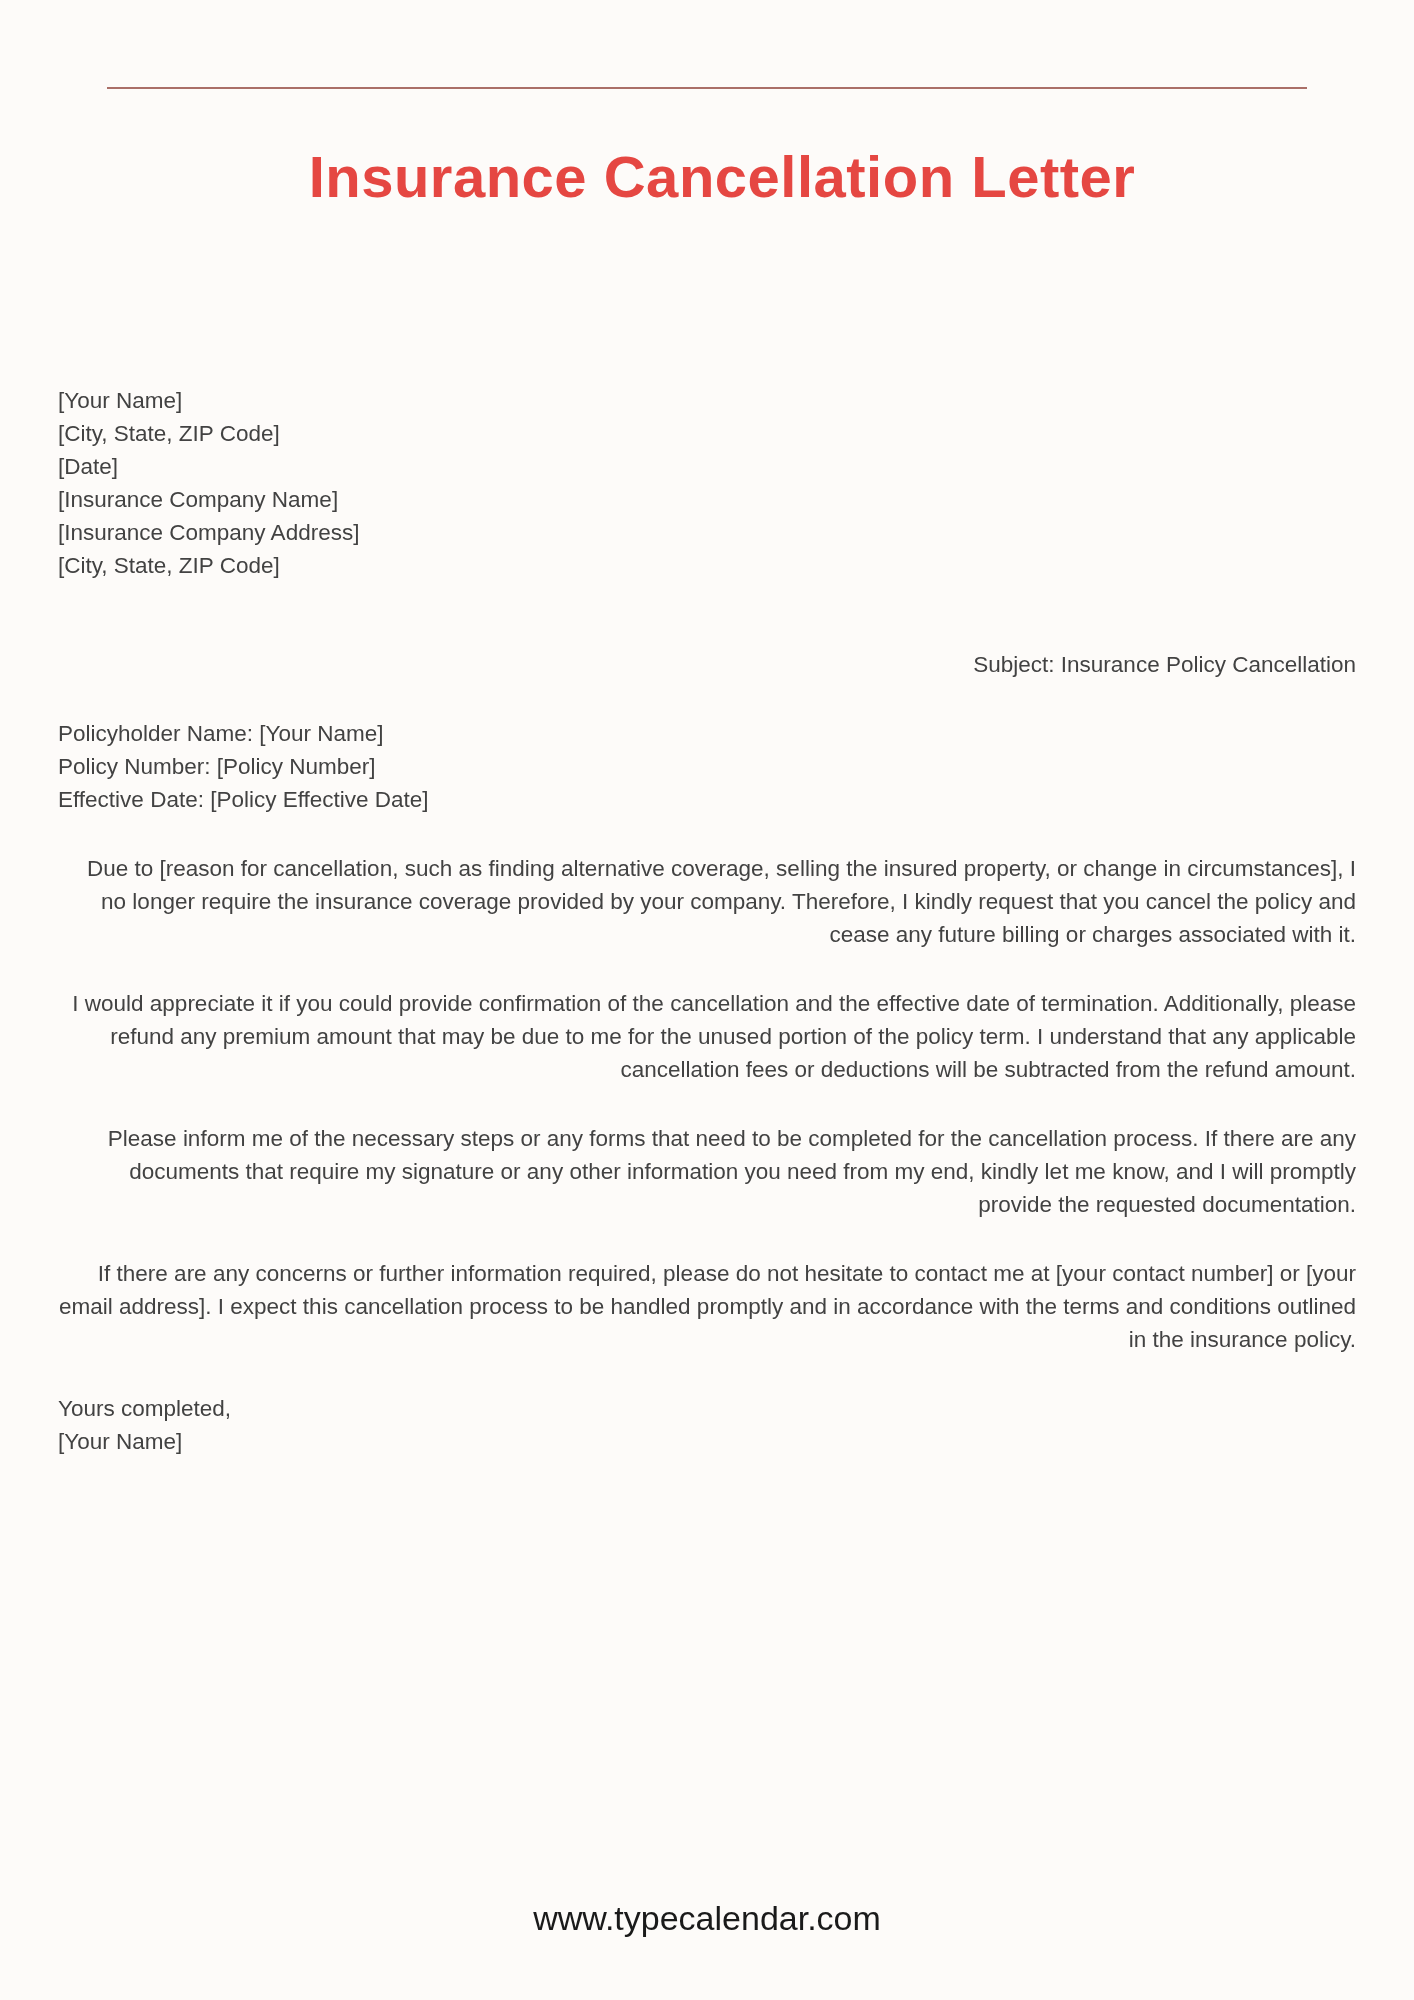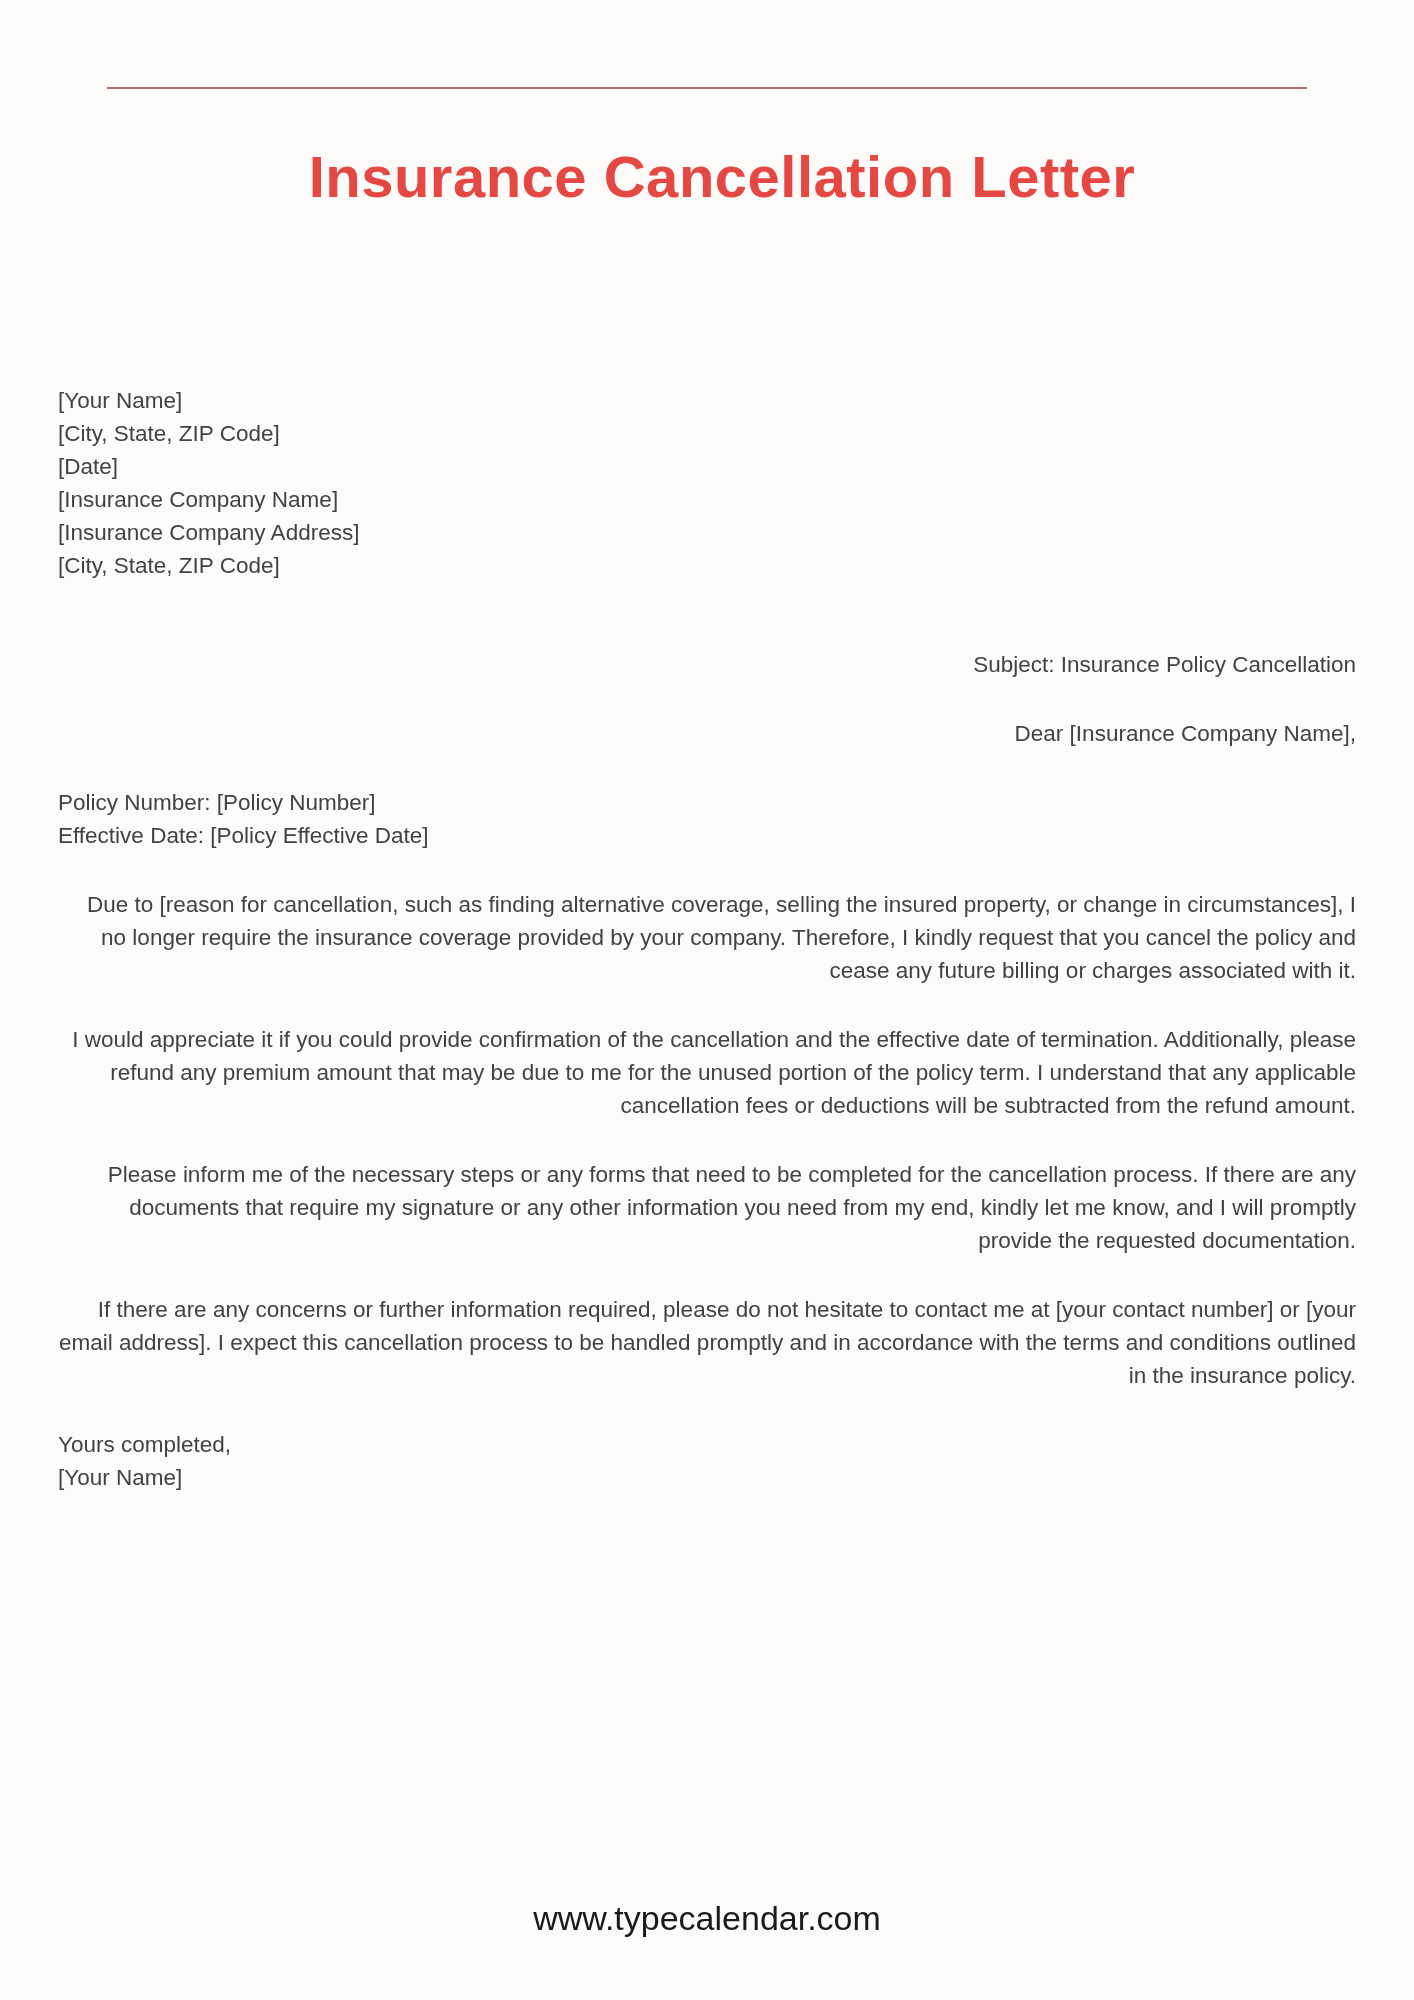--- a/index.html
+++ b/index.html
@@ -76,24 +76,24 @@
       <span class="line">[Your Name]</span>
       <span class="line">[City, State, ZIP Code]</span>
       <span class="line">[Date]</span>
       <span class="line">[Insurance Company Name]</span>
       <span class="line">[Insurance Company Address]</span>
       <span class="line">[City, State, ZIP Code]</span>
     </div>
 
     <p>Subject: Insurance Policy Cancellation</p>
 
-    <p>Dear [Insurance Company Name],</p>
 
 
     <div class="block">
+      <span class="line">Policyholder Name: [Your Name]</span>
       <span class="line">Policy Number: [Policy Number]</span>
       <span class="line">Effective Date: [Policy Effective Date]</span>
     </div>
 
     <p>Due to [reason for cancellation, such as finding alternative coverage, selling the insured property, or change in circumstances], I no longer require the insurance coverage provided by your company. Therefore, I kindly request that you cancel the policy and cease any future billing or charges associated with it.</p>
 
     <p>I would appreciate it if you could provide confirmation of the cancellation and the effective date of termination. Additionally, please refund any premium amount that may be due to me for the unused portion of the policy term. I understand that any applicable cancellation fees or deductions will be subtracted from the refund amount.</p>
 
     <p>Please inform me of the necessary steps or any forms that need to be completed for the cancellation process. If there are any documents that require my signature or any other information you need from my end, kindly let me know, and I will promptly provide the requested documentation.</p>
 

